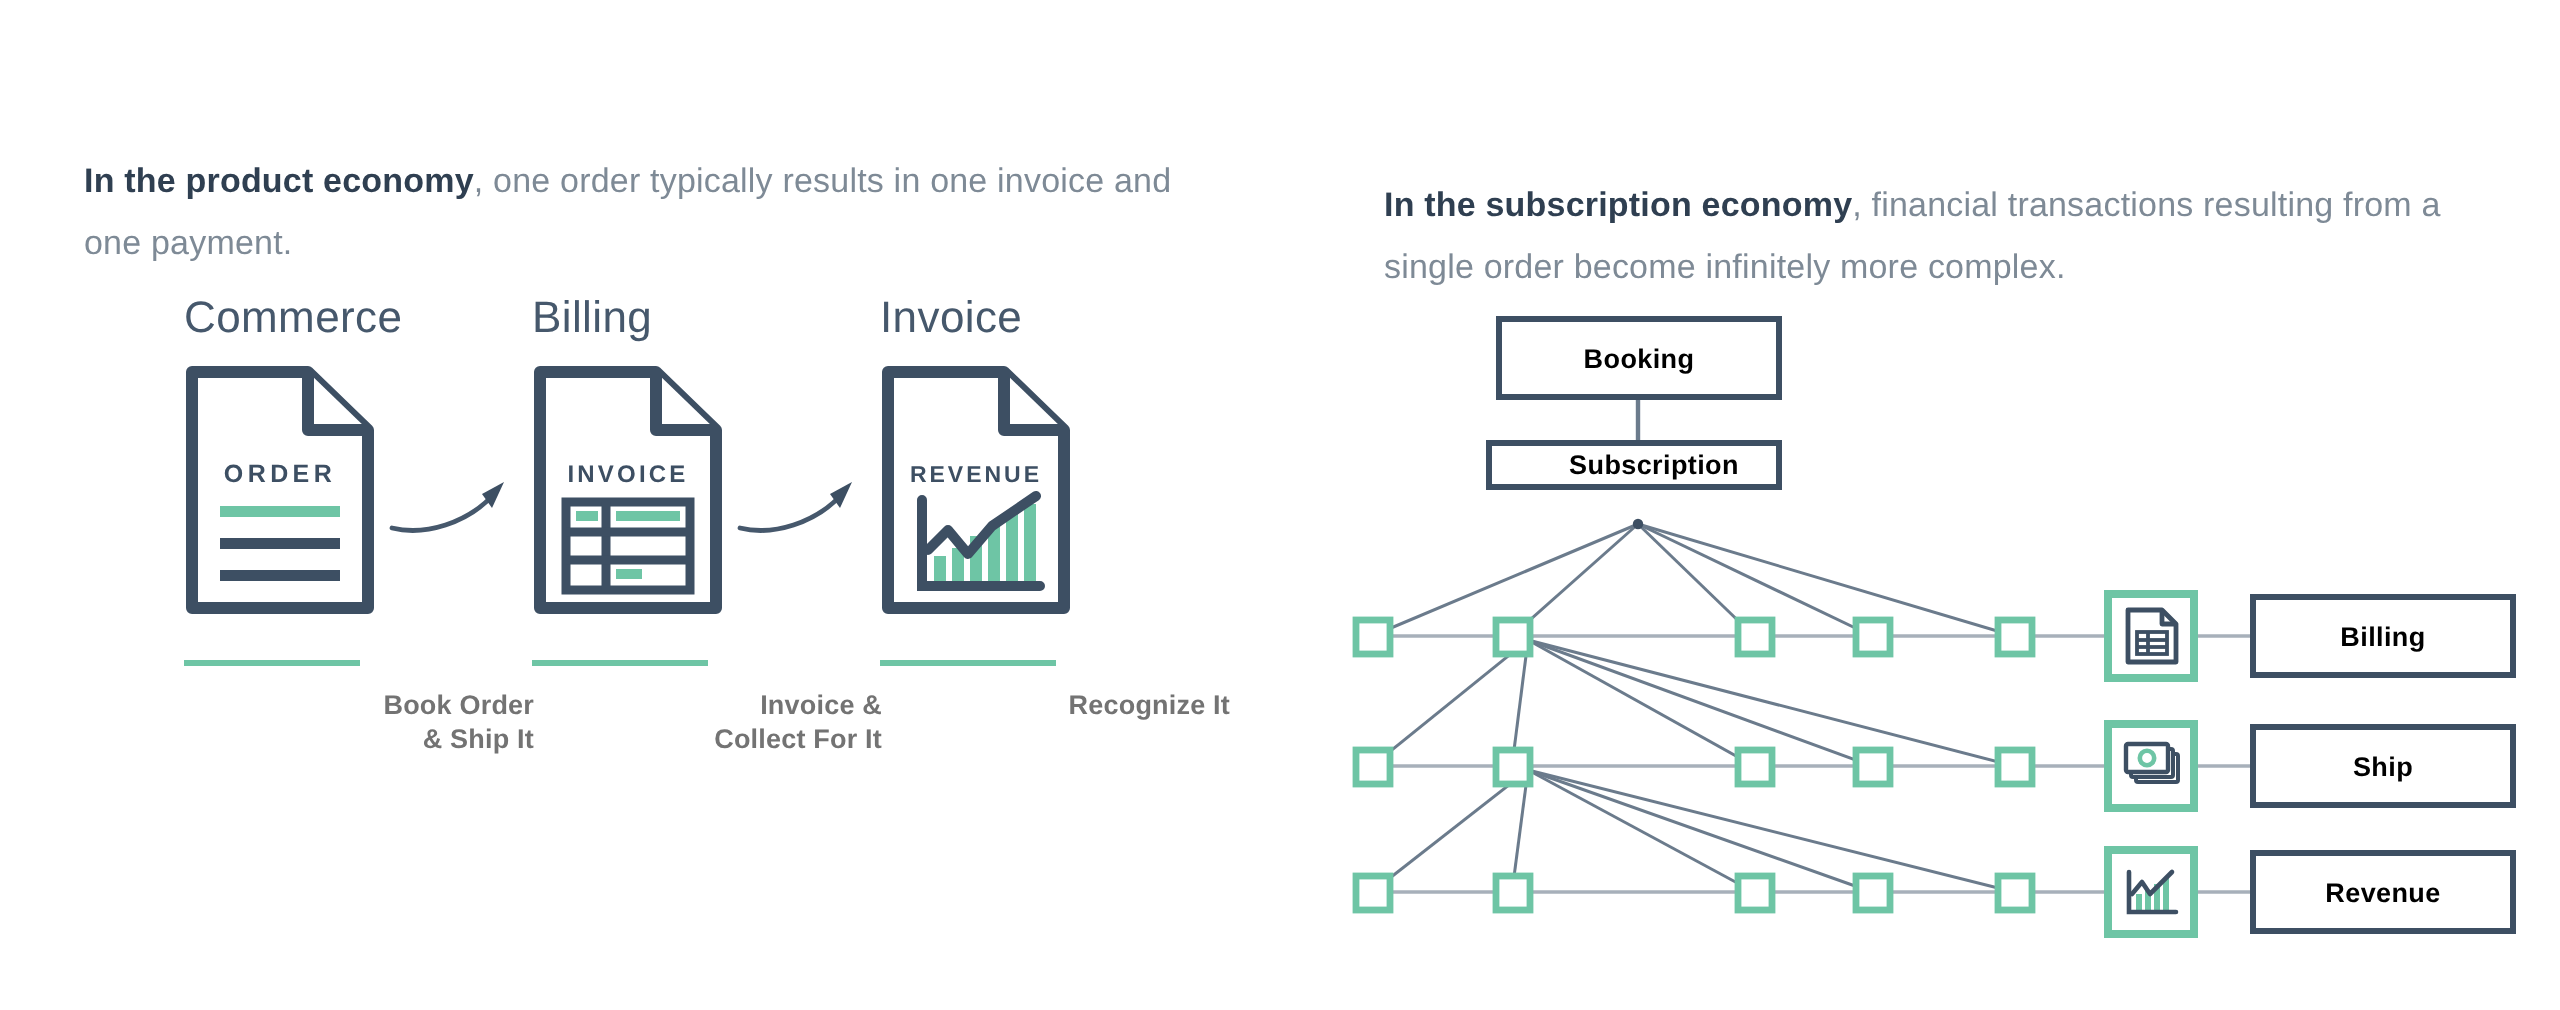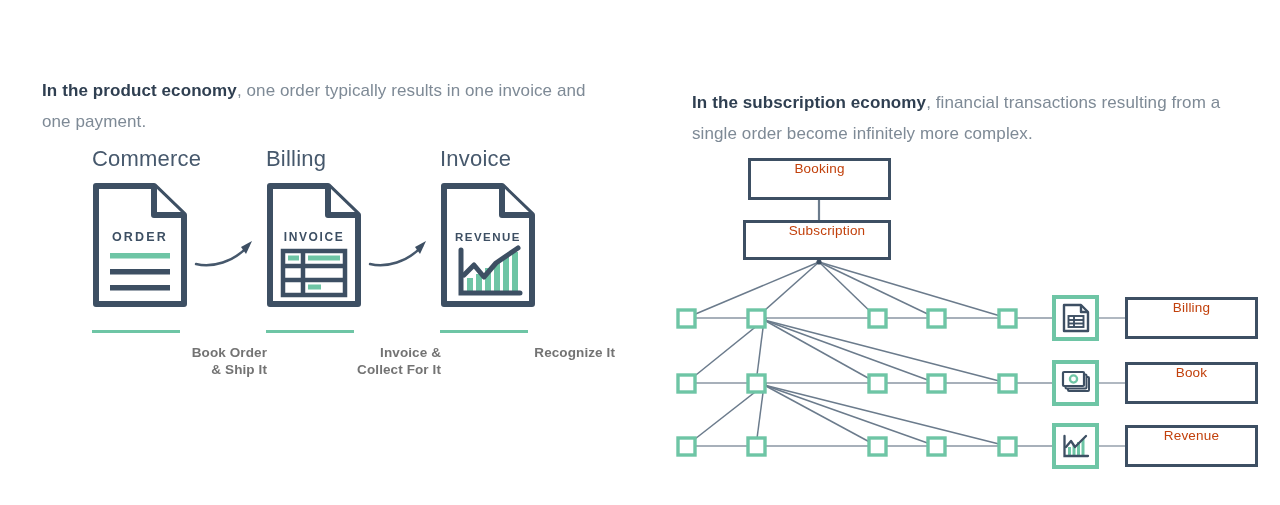--- a/index.html
+++ b/index.html
@@ -101,28 +101,29 @@
     width: 620px;
     height: 340px;
   }
 
   .nbox {
     position: absolute;
     border: 3px solid #3d4f63;
     background: #fff;
     box-sizing: border-box;
     display: flex;
+    align-items: center;
     justify-content: center;
     font-size: 13.5px;
-    font-weight: normal;
-    color: #c2410c;
+    font-weight: bold;
+    color: #000000;
     letter-spacing: .2px;
   }
   .nbox-booking      { left: 88px;  top: 18px;  width: 143px; height: 42px; }
-  .nbox-subscription { left: 83px;  top: 80px;  width: 148px; height: 40px; padding-left: 20px; }
+  .nbox-subscription { left: 83px;  top: 80px;  width: 148px; height: 25px; padding-left: 20px; }
   .nbox-out          { left: 465px; width: 133px; height: 42px; }
   .nbox-out.o0 { top: 157px; }
   .nbox-out.o1 { top: 222px; }
   .nbox-out.o2 { top: 285px; }
 
   .tile {
     position: absolute;
     left: 392px;
     width: 47px;
     height: 46px;
@@ -338,20 +339,20 @@
         </g>
         <polyline points="5,15 10,9 14,15 25,4" fill="none" stroke="#3d4f63" stroke-width="2.3" stroke-linejoin="round" stroke-linecap="round"></polyline>
         <path d="M3.5 4 V24 H27" fill="none" stroke="#3d4f63" stroke-width="2.3" stroke-linecap="round"></path>
       </svg>
     </div>
 
     <div class="nbox nbox-out o0">
       <span>Billing</span>
     </div>
     <div class="nbox nbox-out o1">
-      <span>Book</span>
+      <span>Ship</span>
     </div>
     <div class="nbox nbox-out o2">
       <span>Revenue</span>
     </div>
 
   </div>
 </div>
 
 </body></html>

